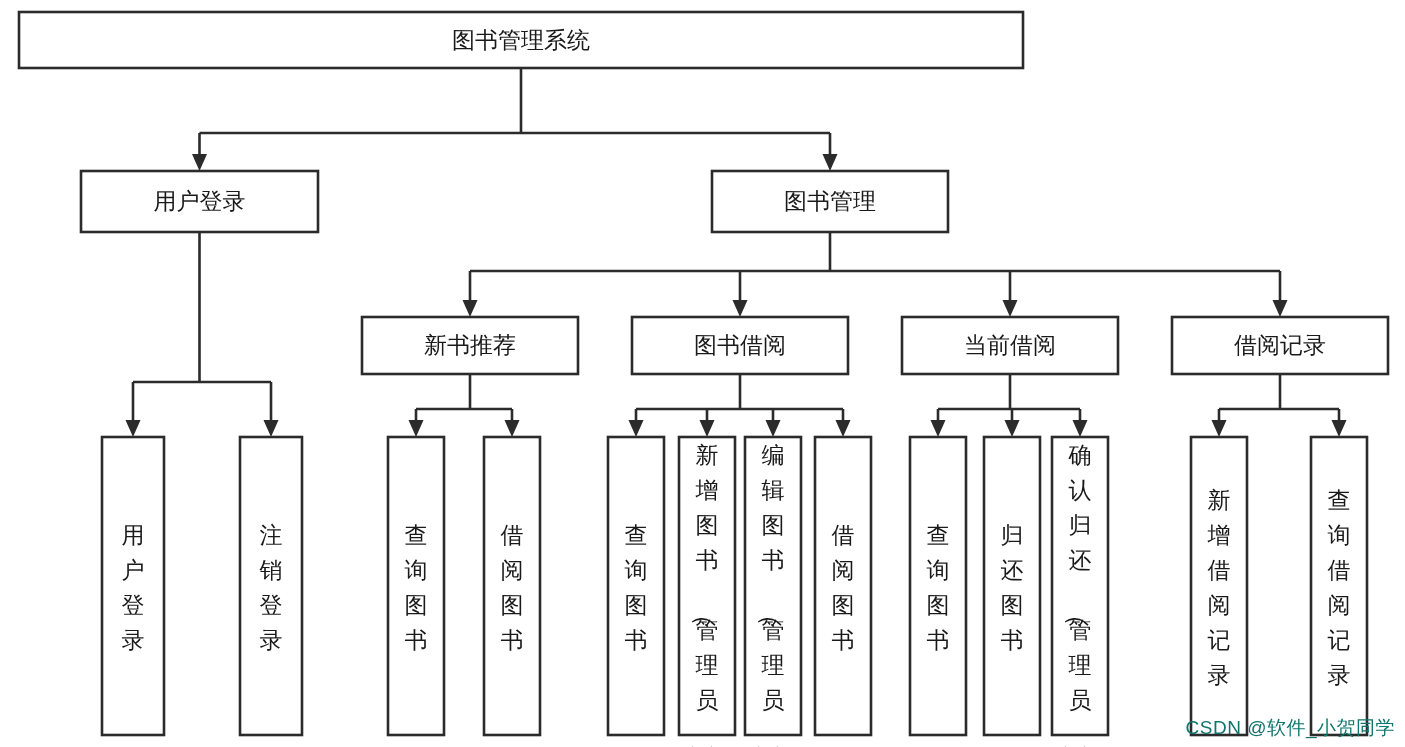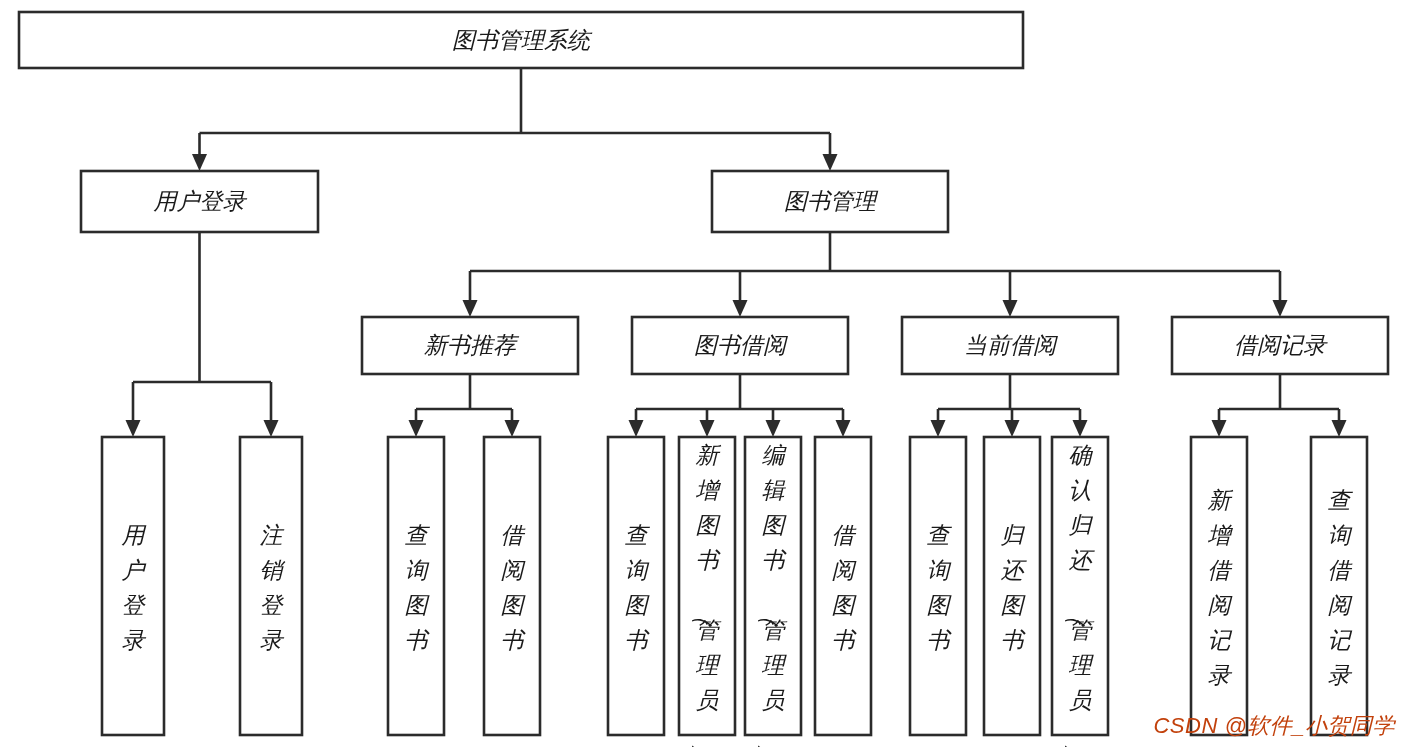--- a/index.html
+++ b/index.html
@@ -12,21 +12,20 @@
     width: 1405px;
     height: 747px;
     font-family: "Liberation Sans", "DejaVu Sans", sans-serif;
     overflow: hidden;
   }
   #diagram-root {
     position: relative;
     width: 1405px;
     height: 747px;
     background: #ffffff;
-    font-style: italic;
   }
   svg#tree-svg {
     position: absolute;
     left: 0;
     top: 0;
     width: 1405px;
     height: 747px;
     display: block;
   }
   .node-rect {
@@ -60,22 +59,22 @@
     font-family: "Liberation Sans", "DejaVu Sans", sans-serif;
     font-size: 23px;
     fill: #1a1a1a;
     text-anchor: middle;
   }
   .watermark {
     position: absolute;
     right: 10px;
     bottom: 6px;
     font-family: "Liberation Sans", "DejaVu Sans", sans-serif;
-    font-size: 22px;
-    color: #c2410c;
+    font-size: 19px;
+    color: #0f766e;
     letter-spacing: 0.5px;
     white-space: nowrap;
     user-select: none;
   }
 </style>
 </head>
 <body>
 
 <div id="diagram-root">
 

